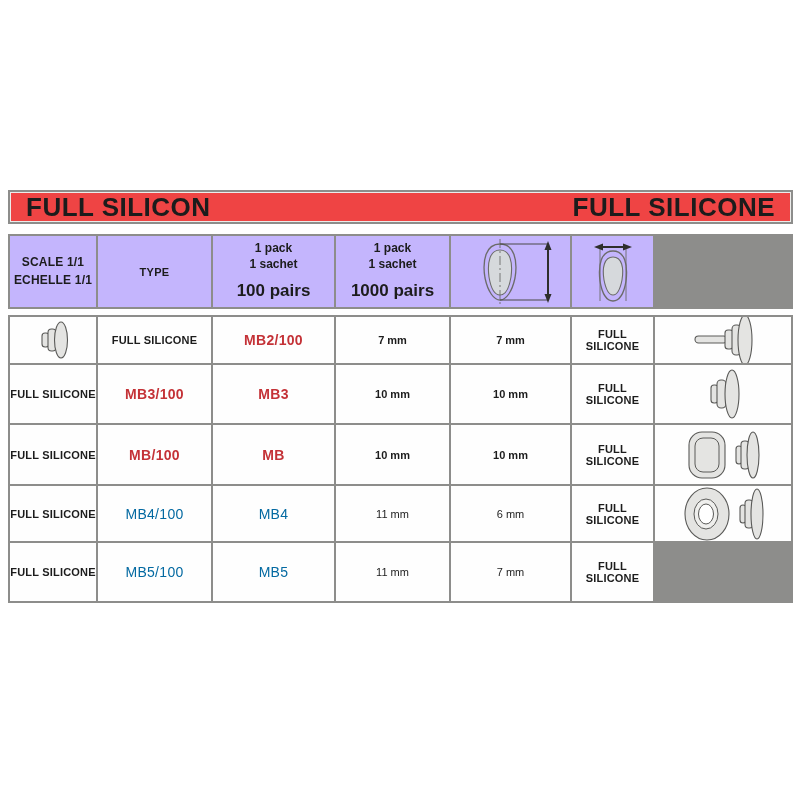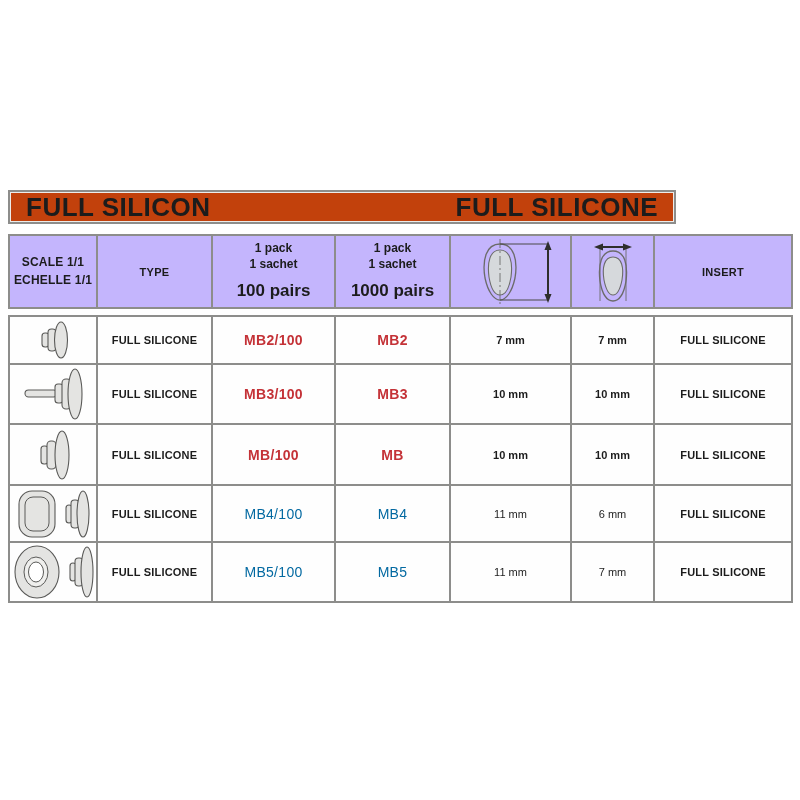--- a/index.html
+++ b/index.html
@@ -5,22 +5,22 @@
   html,body { margin:0; padding:0; }
   body {
     width:800px; height:800px; background:#ffffff;
     font-family:"Liberation Sans","DejaVu Sans",sans-serif;
     color:#1c1c1c; position:relative; overflow:hidden;
   }
   .page { position:absolute; inset:0; background:#ffffff; }
 
   
   .title-bar {
-    position:absolute; left:8px; top:190px; width:668px; height:34px;
-    box-sizing:border-box; background:#c2410c;
+    position:absolute; left:8px; top:190px; width:785px; height:34px;
+    box-sizing:border-box; background:#ef4444;
     border:2px solid #8d8d8b; box-shadow:inset 0 0 0 1px #ececea;
     display:flex; justify-content:space-between; align-items:center;
     padding:0 16px;
   }
   .title-text { font-weight:bold; font-size:26px; letter-spacing:0.5px; line-height:1; }
 
   
   .grid {
     position:absolute; left:8px; display:grid; gap:2px;
     background:#8d8d8b; border:2px solid #8d8d8b;
@@ -98,37 +98,33 @@
       <svg width="62" height="66" viewBox="0 0 62 66">
         <line x1="18" y1="8" x2="18" y2="62" stroke="#6b6b69" stroke-width="0.9"></line>
         <line x1="44" y1="8" x2="44" y2="62" stroke="#6b6b69" stroke-width="0.9"></line>
         <path d="M31,12 C43,12 46,26 44,42 C42,55 37,62 31,62 C25,62 20,55 18,42 C16,26 19,12 31,12 Z" fill="none" stroke="#6b6b69" stroke-width="1.3"></path>
         <path d="M31,18 C40,18 42,29 40,41 C38,51 35,56 31,56 C27,56 24,51 22,41 C20,29 22,18 31,18 Z" fill="#d6d9dc" stroke="#6b6b69" stroke-width="1.1"></path>
         <line x1="16" y1="8" x2="46" y2="8" stroke="#2e2e2c" stroke-width="2"></line>
         <polygon points="12,8 21,4.5 21,11.5" fill="#2e2e2c"></polygon>
         <polygon points="50,8 41,4.5 41,11.5" fill="#2e2e2c"></polygon>
       </svg>
     </div>
-    <div class="cell hc">
-      <span class="small-caps-bold">INSERT</span>
-    </div>
   </div>
 
   <div class="grid body-grid">
 
     <div class="cell bc icon-cell">
       <svg width="34" height="40" viewBox="0 0 34 40">
         <rect x="6" y="13" width="7" height="14" rx="3" fill="#e4e4e2" stroke="#5a5a58" stroke-width="1.1"></rect>
         <rect x="12" y="9" width="8" height="22" rx="3.5" fill="#e4e4e2" stroke="#5a5a58" stroke-width="1.1"></rect>
         <ellipse cx="25" cy="20" rx="6.5" ry="18" fill="#e4e4e2" stroke="#5a5a58" stroke-width="1.1"></ellipse>
       </svg>
     </div>
     <div class="cell bc type-cell">FULL SILICONE</div>
     <div class="cell bc ref red-bold">MB2/100</div>
-    <div class="cell bc ref red-bold">MB2</div>
     <div class="cell bc mm mm-bold">7 mm</div>
     <div class="cell bc mm mm-bold">7 mm</div>
     <div class="cell bc type-cell">FULL SILICONE</div>
 
     <div class="cell bc icon-cell">
       <svg width="62" height="54" viewBox="0 0 62 54">
         <rect x="3" y="23" width="32" height="7" rx="3.5" fill="#e4e4e2" stroke="#5a5a58" stroke-width="1.1"></rect>
         <rect x="33" y="17" width="8" height="19" rx="3" fill="#e4e4e2" stroke="#5a5a58" stroke-width="1.1"></rect>
         <rect x="40" y="12" width="9" height="30" rx="4" fill="#e4e4e2" stroke="#5a5a58" stroke-width="1.1"></rect>
         <ellipse cx="53" cy="27" rx="7" ry="25" fill="#e4e4e2" stroke="#5a5a58" stroke-width="1.1"></ellipse>

